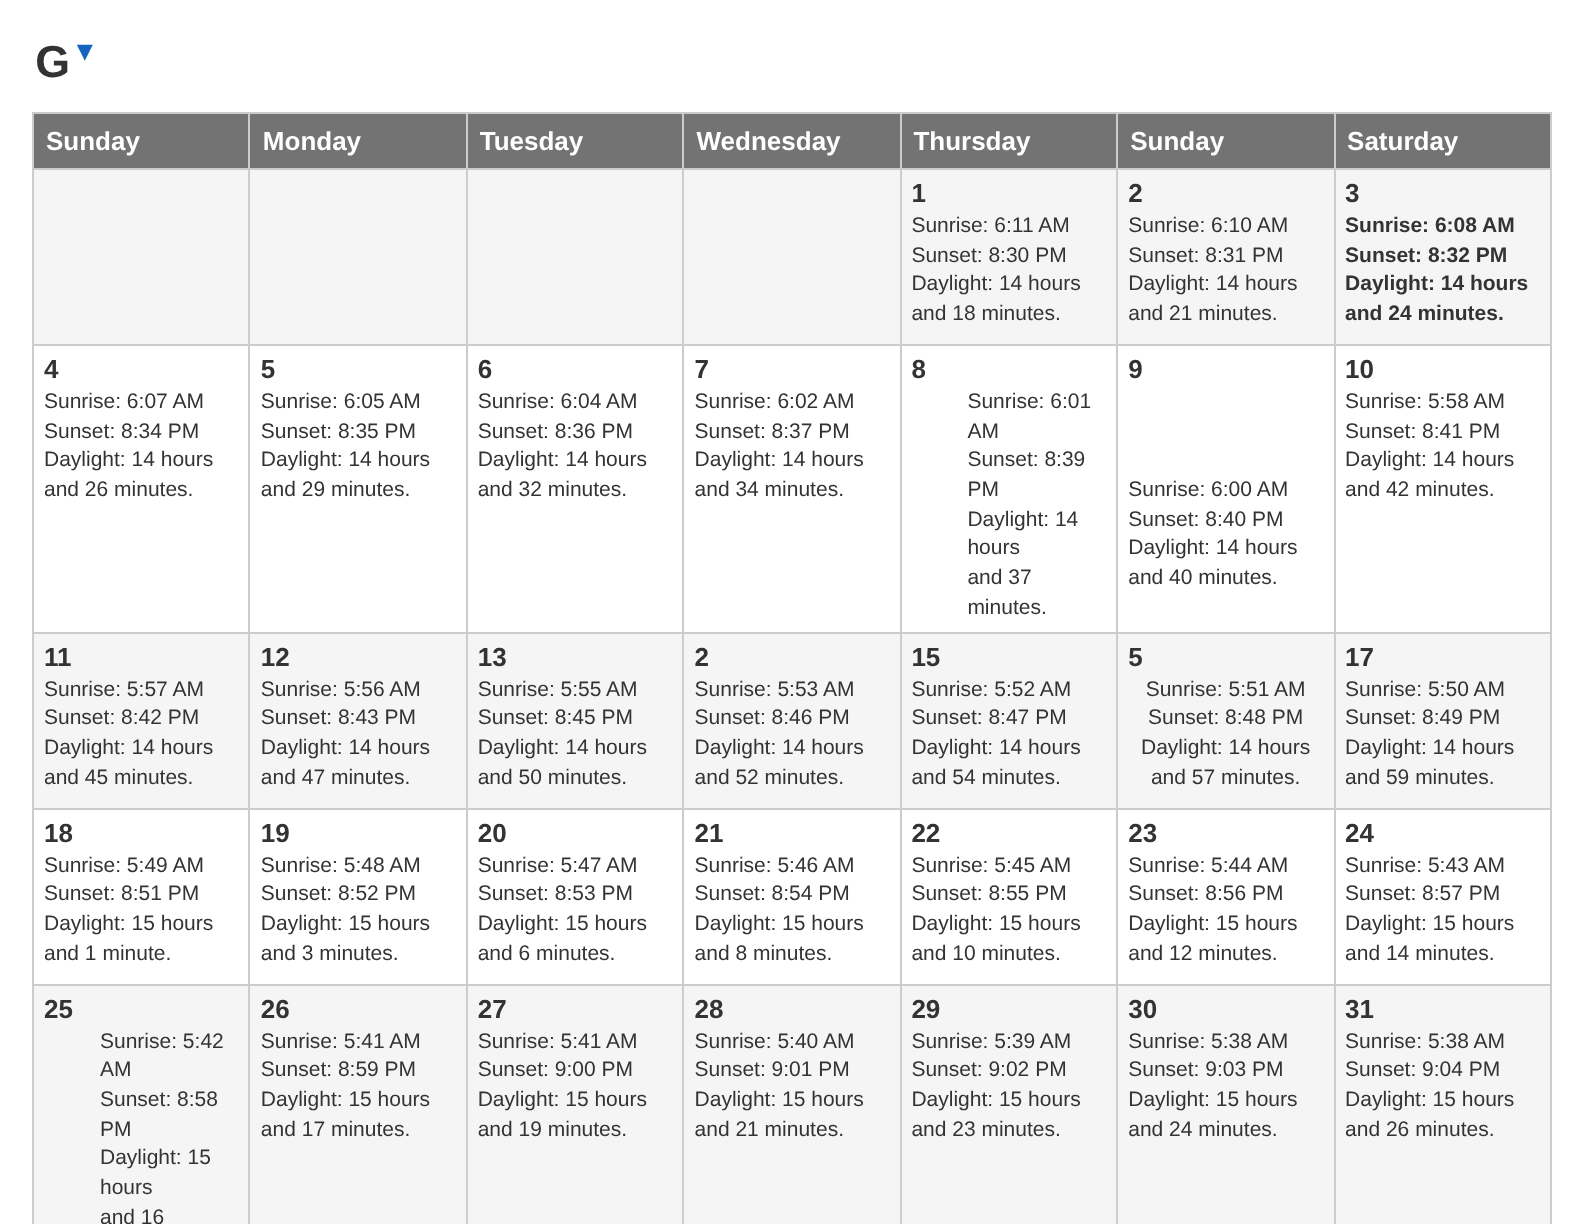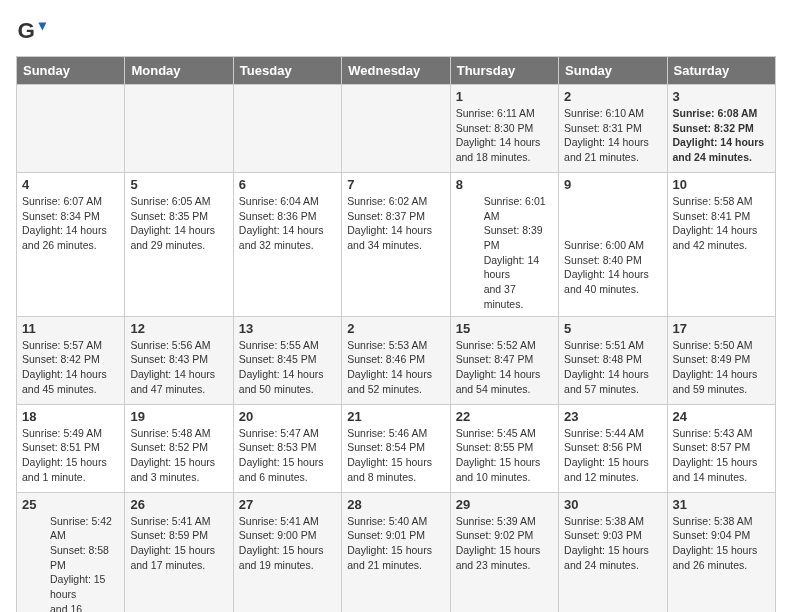--- a/index.html
+++ b/index.html
@@ -238,21 +238,21 @@
         </td>
         <td>
           <span class="day-num">15</span>
           <div class="day-info" style="white-space: pre-line;">Sunrise: 5:52 AM
 Sunset: 8:47 PM
 Daylight: 14 hours
 and 54 minutes.</div>
         </td>
         <td>
           <span class="day-num">5</span>
-          <div class="day-info" style="white-space: pre-line;">Sunrise: 5:51 AM
+          <div class="day-info" style="white-space: pre-line; text-align: center;">Sunrise: 5:51 AM
 Sunset: 8:48 PM
 Daylight: 14 hours
 and 57 minutes.</div>
         </td>
         <td>
           <span class="day-num">17</span>
           <div class="day-info" style="white-space: pre-line;">Sunrise: 5:50 AM
 Sunset: 8:49 PM
 Daylight: 14 hours
 and 59 minutes.</div>

